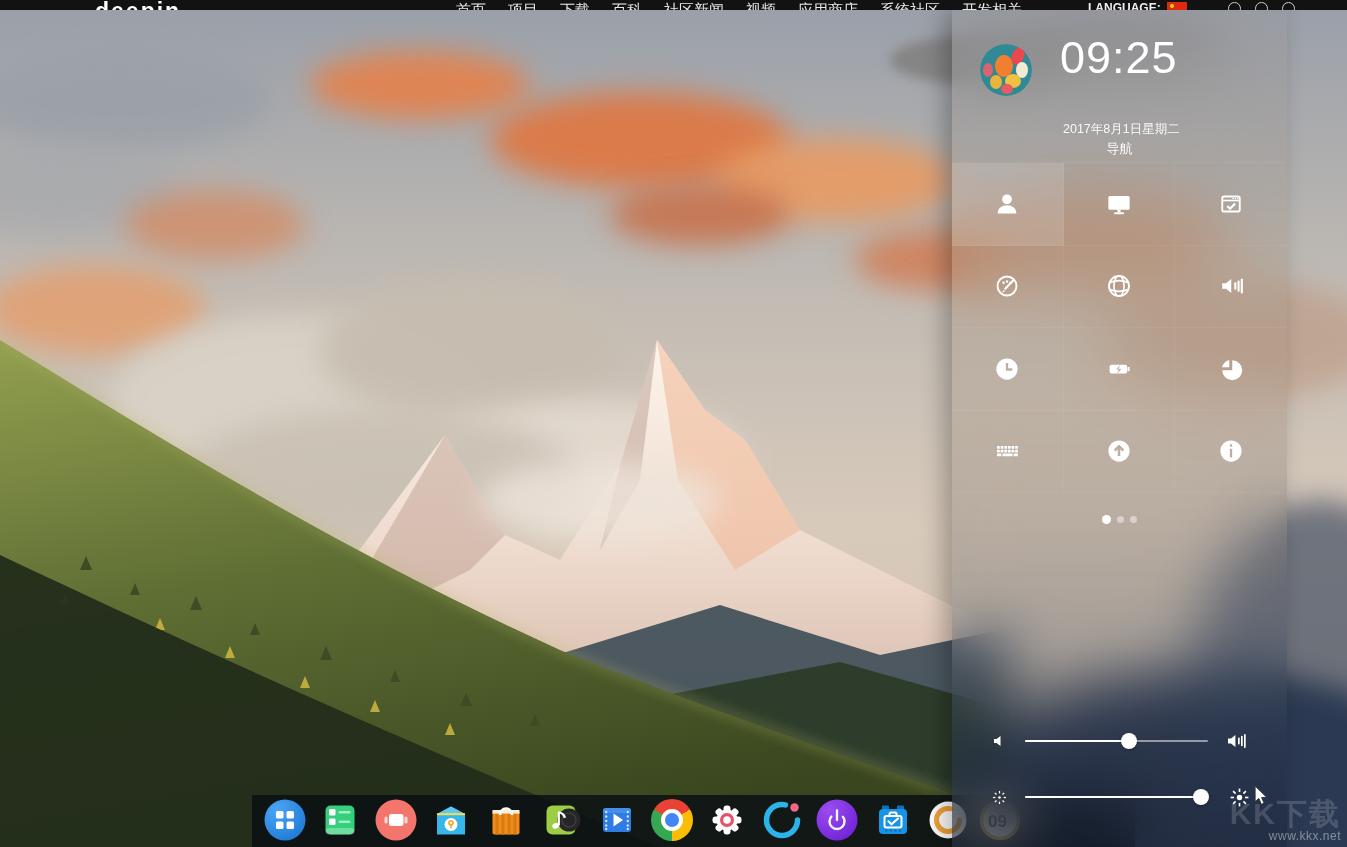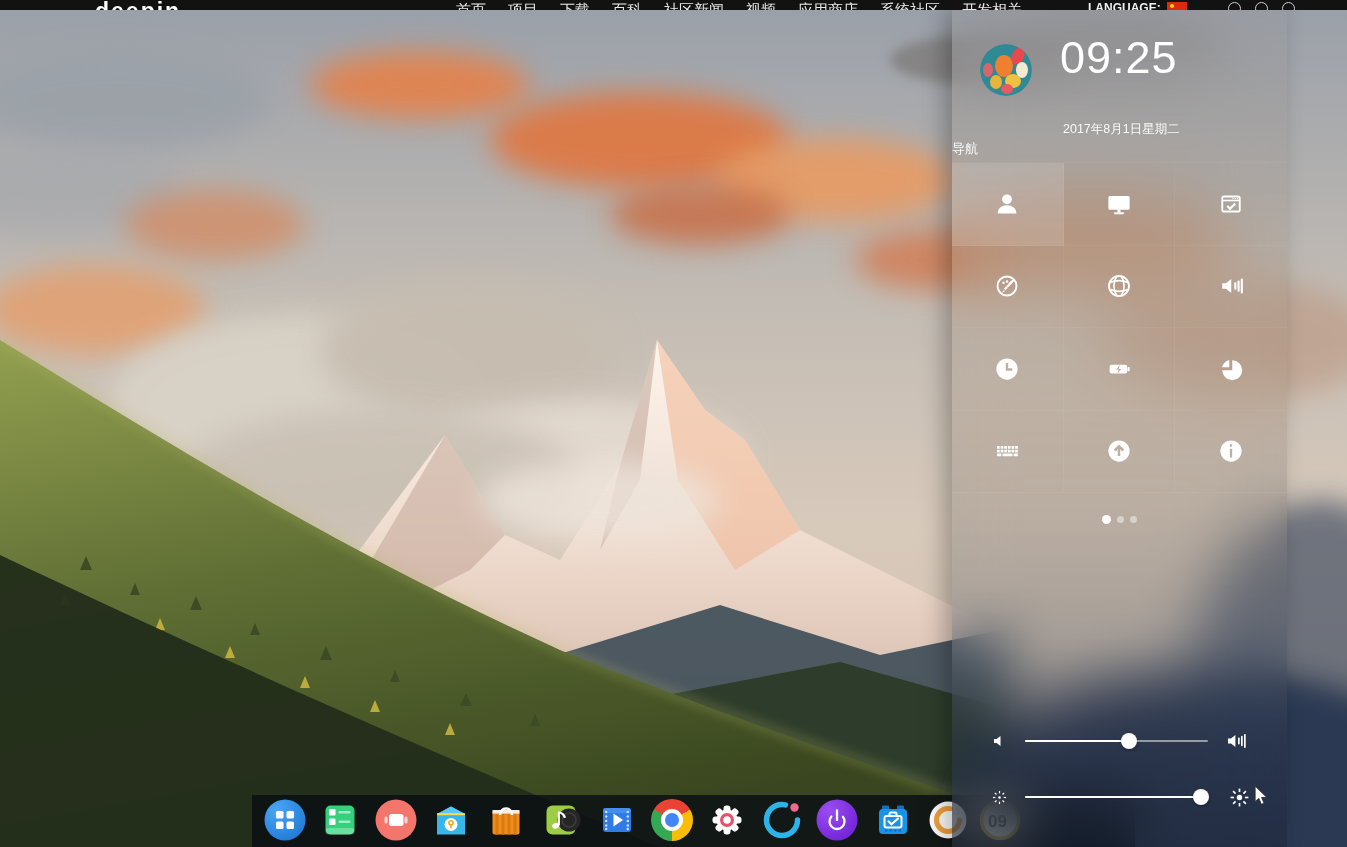--- a/index.html
+++ b/index.html
@@ -36,21 +36,21 @@
       rgba(150,150,156,0.40) 0%, rgba(152,146,140,0.32) 13%,
       rgba(158,138,120,0.26) 30%, rgba(150,130,114,0.26) 46%,
       rgba(118,110,106,0.30) 60%, rgba(72,82,98,0.34) 76%,
       rgba(38,48,68,0.48) 90%, rgba(28,38,58,0.55) 100%);
     backdrop-filter: blur(26px) saturate(1.05);
     -webkit-backdrop-filter: blur(26px) saturate(1.05);
     box-shadow:-8px 0 22px rgba(0,0,0,0.28); }
   .avatar { position:absolute; left:28px; top:34px; width:52px; height:52px; border-radius:50%; overflow:hidden; }
   .clock-time { position:absolute; left:108px; top:24px; font-size:45px; font-weight:300; color:#fff; letter-spacing:1px; line-height:48px; }
   .clock-date { position:absolute; left:111px; top:79px; font-size:12.5px; color:rgba(255,255,255,0.95);margin-top:32px; }
-  .nav-title { position:absolute; left:0; top:130px; width:100%; font-size:13px; color:rgba(255,255,255,0.96); }
+  .nav-title { position:absolute; left:0; top:130px; width:100%; text-align:center; font-size:13px; color:rgba(255,255,255,0.96); }
   .nav-grid { position:absolute; left:0; top:152px; width:335px; height:330px;
     display:grid; grid-template-columns:repeat(3,1fr); grid-auto-rows:82.5px;
     border-top:1px solid rgba(255,255,255,0.05); }
   .nav-cell { display:flex; align-items:center; justify-content:center;
     border-right:1px solid rgba(255,255,255,0.05); border-bottom:1px solid rgba(255,255,255,0.05); cursor:pointer; }
   .nav-cell:nth-child(3n) { border-right:none; }
   .nav-cell.selected { background:rgba(255,255,255,0.13); }
   .nav-cell svg { width:30px; height:30px; }
   .pager { position:absolute; left:0; top:505px; width:100%; display:flex; justify-content:center; align-items:center; gap:6px; }
   .dot { width:7px; height:7px; border-radius:50%; background:rgba(255,255,255,0.45); }
@@ -547,17 +547,21 @@
         <span class="flag"></span>
       </span>
       <span class="nav-social">
         <span></span>
         <span></span>
         <span></span>
       </span>
     </div>
   </div>
 
+  <div class="watermark">
+    <div class="wm-glyphs">KK下载</div>
+    <div class="wm-url">www.kkx.net</div>
+  </div>
 
   <svg class="cursor" width="18" height="20" viewBox="0 0 12 17">
     <path d="M1 0 L1 13.2 L4.2 10.6 L6.3 15.6 L8.6 14.6 L6.5 9.8 L10.8 9.6 Z" fill="#fff" stroke="#333" stroke-width="0.8"></path>
   </svg>
 </div>
 
 </body></html>

